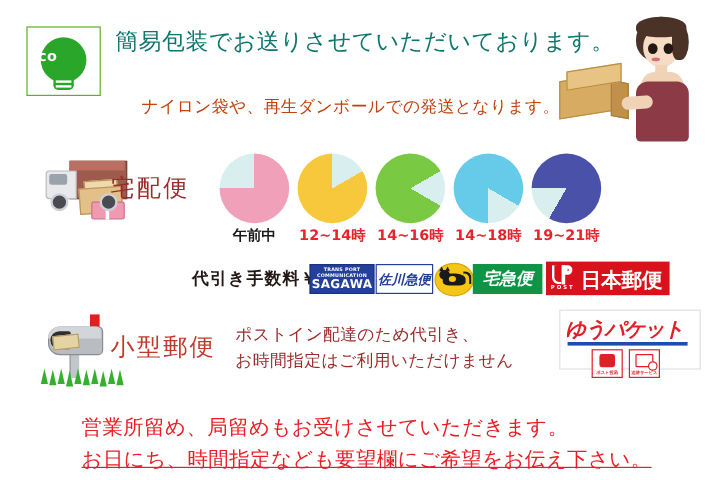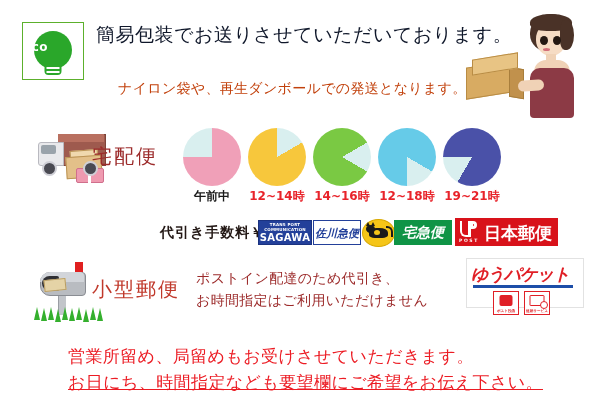--- a/index.html
+++ b/index.html
@@ -29,21 +29,21 @@
   }
   .eco-base i{display:block;height:2px;background:#fff;margin:2px 2px 0 2px;}
   .eco-text{
     position:absolute;left:0;right:0;top:17px;text-align:left;
     color:#fff;font-size:12px;font-weight:bold;letter-spacing:.5px;
     font-family:"DejaVu Sans","Liberation Sans",sans-serif;
   }
 
   
   .headline{
-    left:96px;top:22px;font-size:19px;color:#0f172a;letter-spacing:.5px;
+    left:96px;top:22px;font-size:19px;color:#0f766e;letter-spacing:.5px;
   }
   .sub1{left:118px;top:56px;font-size:14px;color:#3a2d22;letter-spacing:.3px;}
   .sub2{left:118px;top:80px;font-size:14px;color:#c2410c;letter-spacing:.3px;}
 
   
   .box-top{left:466px;top:56px;width:56px;height:42px;}
   .box-top .face{
     position:absolute;left:0;top:8px;width:44px;height:30px;
     background:#d8ab62;transform:skewY(-9deg);border:1px solid #b98c44;
   }
@@ -226,21 +226,21 @@
   <div class="abs label-takuhai nowrap">宅配便</div>
 
   <div class="abs" id="pies" style="left:0;top:0;width:600px;height:0;">
       <div class="pie" style="left: 183px; top: 128px; background: conic-gradient(rgb(240, 160, 184) 0deg, rgb(240, 160, 184) 270deg, rgb(217, 239, 239) 270deg, rgb(217, 239, 239) 360deg, rgb(240, 160, 184) 360deg, rgb(240, 160, 184) 360deg);"></div>
       <div class="pie-label" style="left: 167px; color: rgb(26, 26, 26);">午前中</div>
       <div class="pie" style="left: 248px; top: 128px; background: conic-gradient(rgb(247, 199, 60) 0deg, rgb(247, 199, 60) 0deg, rgb(217, 239, 239) 0deg, rgb(217, 239, 239) 60deg, rgb(247, 199, 60) 60deg, rgb(247, 199, 60) 360deg);"></div>
       <div class="pie-label" style="left: 232px; color: rgb(232, 35, 42);">12~14時</div>
       <div class="pie" style="left: 313px; top: 128px; background: conic-gradient(rgb(122, 201, 67) 0deg, rgb(122, 201, 67) 60deg, rgb(217, 239, 239) 60deg, rgb(217, 239, 239) 120deg, rgb(122, 201, 67) 120deg, rgb(122, 201, 67) 360deg);"></div>
       <div class="pie-label" style="left: 297px; color: rgb(232, 35, 42);">14~16時</div>
       <div class="pie" style="left: 378px; top: 128px; background: conic-gradient(rgb(102, 203, 232) 0deg, rgb(102, 203, 232) 120deg, rgb(217, 239, 239) 120deg, rgb(217, 239, 239) 180deg, rgb(102, 203, 232) 180deg, rgb(102, 203, 232) 360deg);"></div>
-      <div class="pie-label" style="left: 362px; color: rgb(232, 35, 42);">12~18時</div>
+      <div class="pie-label" style="left: 362px; color: rgb(232, 35, 42);">14~18時</div>
       <div class="pie" style="left: 443px; top: 128px; background: conic-gradient(rgb(74, 81, 168) 0deg, rgb(74, 81, 168) 210deg, rgb(217, 239, 239) 210deg, rgb(217, 239, 239) 270deg, rgb(74, 81, 168) 270deg, rgb(74, 81, 168) 360deg);"></div>
       <div class="pie-label" style="left: 427px; color: rgb(232, 35, 42);">19~21時</div>
     </div>
 
   <div class="abs cod nowrap">代引き手数料￥３５０</div>
 
   <div class="abs sagawa">
     <div class="l1">
       <span>TRANS PORT</span><br><span>COMMUNICATION</span>
     </div>

